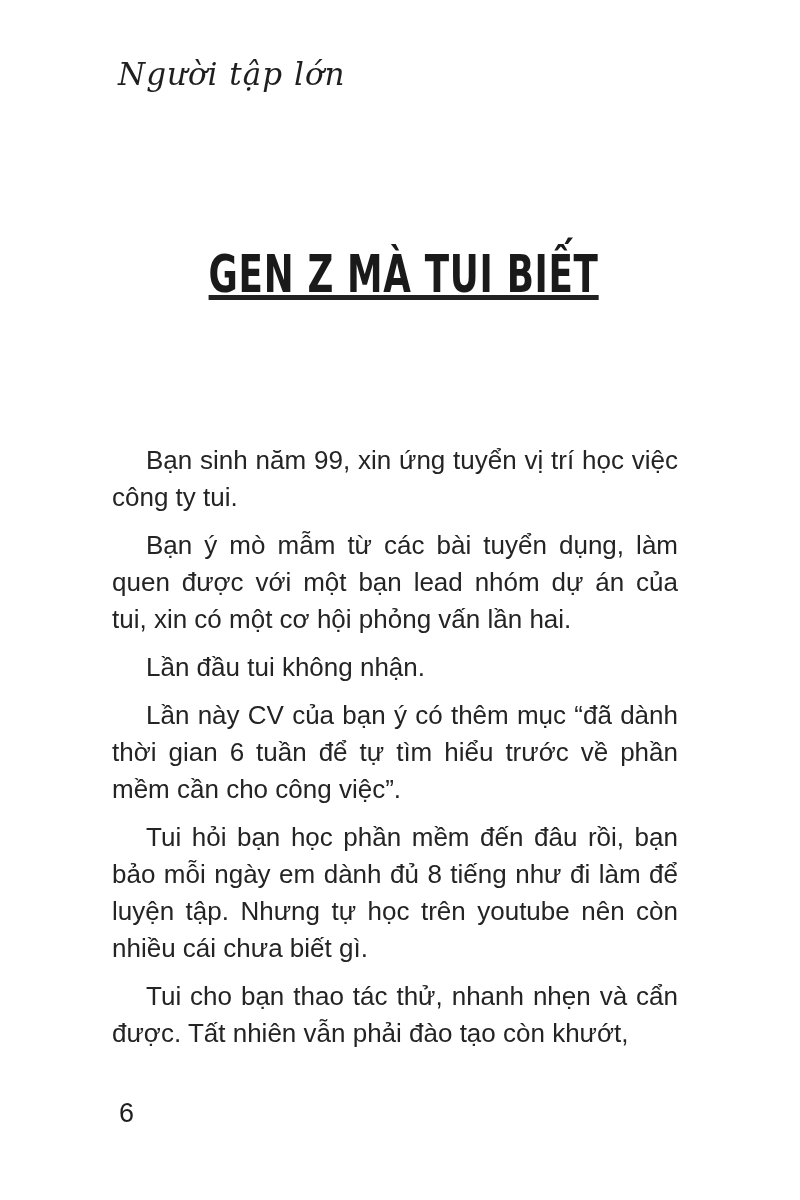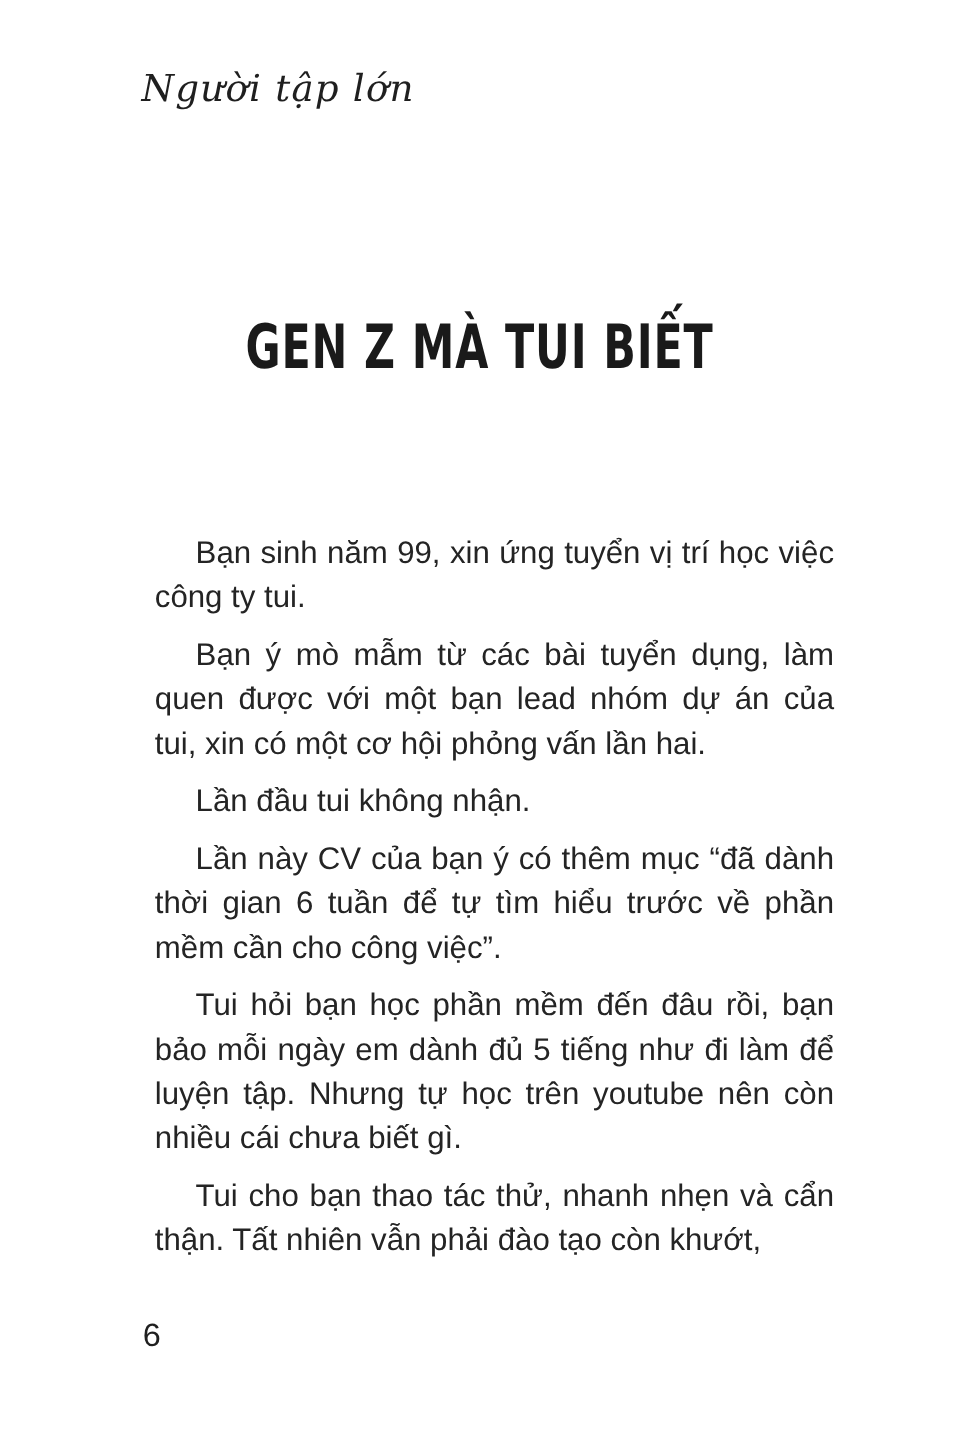--- a/index.html
+++ b/index.html
@@ -23,40 +23,42 @@
     font-family: "DejaVu Serif", serif;
     font-style: italic;
     font-size: 31px;
     letter-spacing: 1px;
     color: #1f1f1f;
     white-space: nowrap;
   }
   .chapter-title-row {
     position: absolute;
     left: 121px;
-    top: 260px;
+    top: 244px;
     width: 566px;
     height: 62px;
     display: flex;
     align-items: center;
+    justify-content: center;
+    text-decoration: underline;
   }
   .chapter-title {
     font-family: "DejaVu Sans", sans-serif;
     font-weight: bold;
     font-size: 51px;
     line-height: 62px;
     color: #1a1a1a;
     white-space: nowrap;
     transform: scaleX(0.70);
     transform-origin: center center;
     letter-spacing: 1px;
   }
   .body-text {
     position: absolute;
-    left: 129px;
+    left: 112px;
     top: 442px;
     width: 566px;
     font-size: 26px;
     line-height: 37px;
     text-align: justify;
     color: #242424;
   }
   .body-text p {
     margin: 0 0 11px 0;
     text-indent: 34px;
@@ -78,19 +80,19 @@
 
   <div class="chapter-title-row">
     <div class="chapter-title">GEN Z MÀ TUI BIẾT</div>
   </div>
 
   <div class="body-text">
     <p>Bạn sinh năm 99, xin ứng tuyển vị trí học việc công ty tui.</p>
     <p>Bạn ý mò mẫm từ các bài tuyển dụng, làm quen được với một bạn lead nhóm dự án của tui, xin có một cơ hội phỏng vấn lần hai.</p>
     <p>Lần đầu tui không nhận.</p>
     <p>Lần này CV của bạn ý có thêm mục “đã dành thời gian 6 tuần để tự tìm hiểu trước về phần mềm cần cho công việc”.</p>
-    <p>Tui hỏi bạn học phần mềm đến đâu rồi, bạn bảo mỗi ngày em dành đủ 5 tiếng như đi làm để luyện tập. Nhưng tự học trên youtube nên còn nhiều cái chưa biết gì.</p>
-    <p>Tui cho bạn thao tác thử, nhanh nhẹn và cẩn thận. Tất nhiên vẫn phải đào tạo còn khướt,</p>
+    <p>Tui hỏi bạn học phần mềm đến đâu rồi, bạn bảo mỗi ngày em dành đủ 8 tiếng như đi làm để luyện tập. Nhưng tự học trên youtube nên còn nhiều cái chưa biết gì.</p>
+    <p>Tui cho bạn thao tác thử, nhanh nhẹn và cẩn được. Tất nhiên vẫn phải đào tạo còn khướt,</p>
   </div>
 
   <div class="page-number">6</div>
 
 </div>
 
 </body></html>

